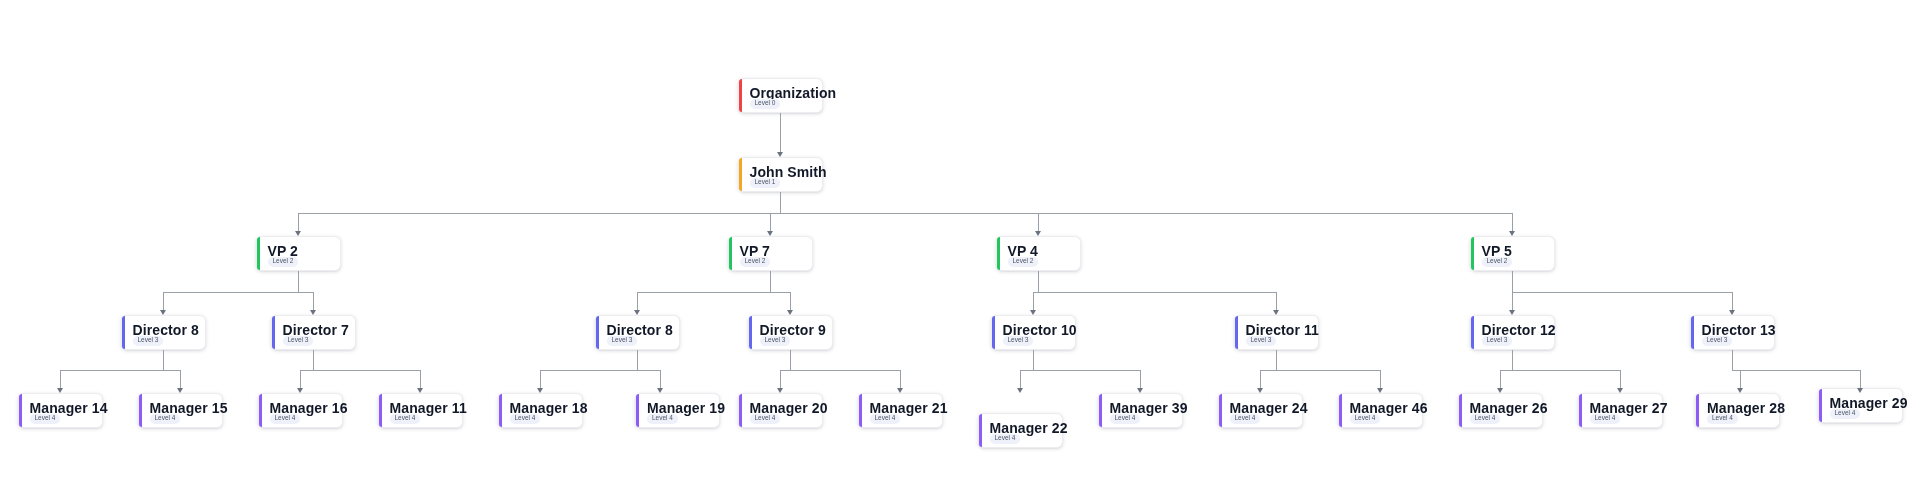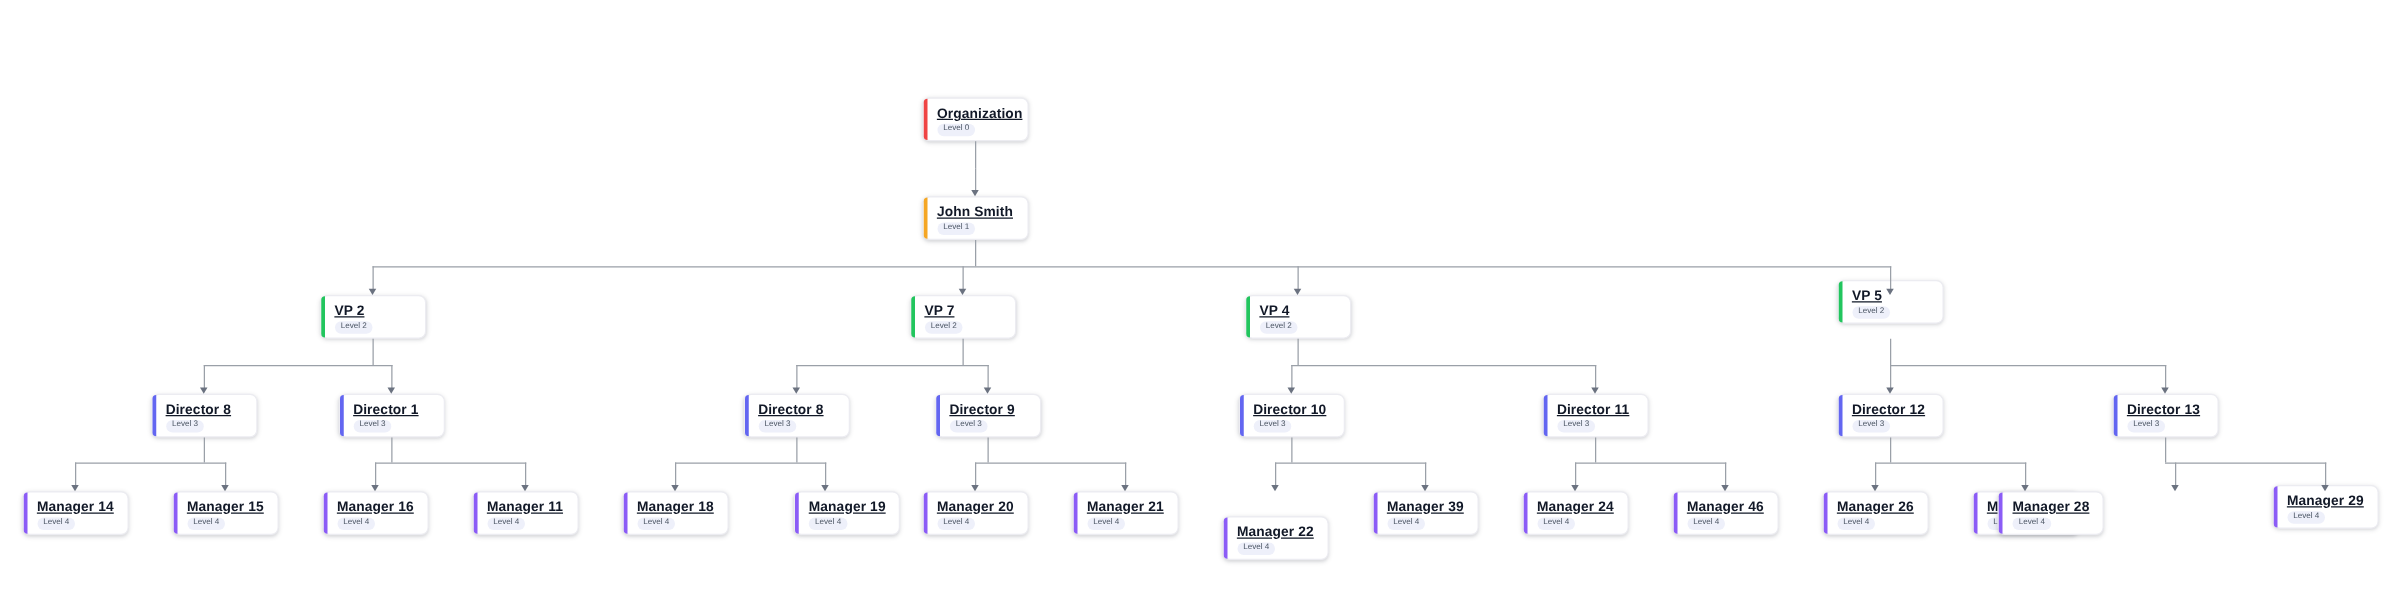--- a/index.html
+++ b/index.html
@@ -31,26 +31,25 @@
     left: 0;
     top: 0;
     bottom: 0;
     width: 3px;
     border-radius: 6px 0 0 6px;
   }
   .node .title {
     position: absolute;
     left: 11px;
     top: 6px;
-    font-size: 11px;
+    font-size: 14px;
     font-weight: bold;
     color: #111827;
     white-space: nowrap;
     letter-spacing: 0.1px;
-    text-decoration: underline;
   }
   .node .badge {
     position: absolute;
     left: 11px;
     top: 19.5px;
     font-size: 6.5px;
     color: #4b5563;
     background: #eef0fa;
     border-radius: 5px;
     padding: 1.5px 5px 2px 5px;
@@ -94,33 +93,33 @@
     <div class="node" style="left: 727.5px; top: 236px;">
       <span class="stripe" style="background: rgb(34, 197, 94);"></span>
       <span class="title">VP 7</span>
       <span class="badge">Level 2</span>
     </div>
     <div class="node" style="left: 995.5px; top: 236px;">
       <span class="stripe" style="background: rgb(34, 197, 94);"></span>
       <span class="title">VP 4</span>
       <span class="badge">Level 2</span>
     </div>
-    <div class="node" style="left: 1469.5px; top: 224px;">
+    <div class="node" style="left: 1469.5px; top: 236px;">
       <span class="stripe" style="background: rgb(34, 197, 94);"></span>
       <span class="title">VP 5</span>
       <span class="badge">Level 2</span>
     </div>
     <div class="node" style="left: 120.5px; top: 315px;">
       <span class="stripe" style="background: rgb(99, 102, 241);"></span>
       <span class="title">Director 8</span>
       <span class="badge">Level 3</span>
     </div>
     <div class="node" style="left: 270.5px; top: 315px;">
       <span class="stripe" style="background: rgb(99, 102, 241);"></span>
-      <span class="title">Director 1</span>
+      <span class="title">Director 7</span>
       <span class="badge">Level 3</span>
     </div>
     <div class="node" style="left: 594.5px; top: 315px;">
       <span class="stripe" style="background: rgb(99, 102, 241);"></span>
       <span class="title">Director 8</span>
       <span class="badge">Level 3</span>
     </div>
     <div class="node" style="left: 747.5px; top: 315px;">
       <span class="stripe" style="background: rgb(99, 102, 241);"></span>
       <span class="title">Director 9</span>
@@ -209,21 +208,21 @@
     <div class="node" style="left: 1457.5px; top: 393px;">
       <span class="stripe" style="background: rgb(139, 92, 246);"></span>
       <span class="title">Manager 26</span>
       <span class="badge">Level 4</span>
     </div>
     <div class="node" style="left: 1577.5px; top: 393px;">
       <span class="stripe" style="background: rgb(139, 92, 246);"></span>
       <span class="title">Manager 27</span>
       <span class="badge">Level 4</span>
     </div>
-    <div class="node" style="left: 1598px; top: 393px;">
+    <div class="node" style="left: 1695px; top: 393px;">
       <span class="stripe" style="background: rgb(139, 92, 246);"></span>
       <span class="title">Manager 28</span>
       <span class="badge">Level 4</span>
     </div>
     <div class="node" style="left: 1817.5px; top: 388px;">
       <span class="stripe" style="background: rgb(139, 92, 246);"></span>
       <span class="title">Manager 29</span>
       <span class="badge">Level 4</span>
     </div>
     <div class="seg v" style="left: 780px; top: 113px; height: 22px; background: rgb(154, 160, 168);"></div>

